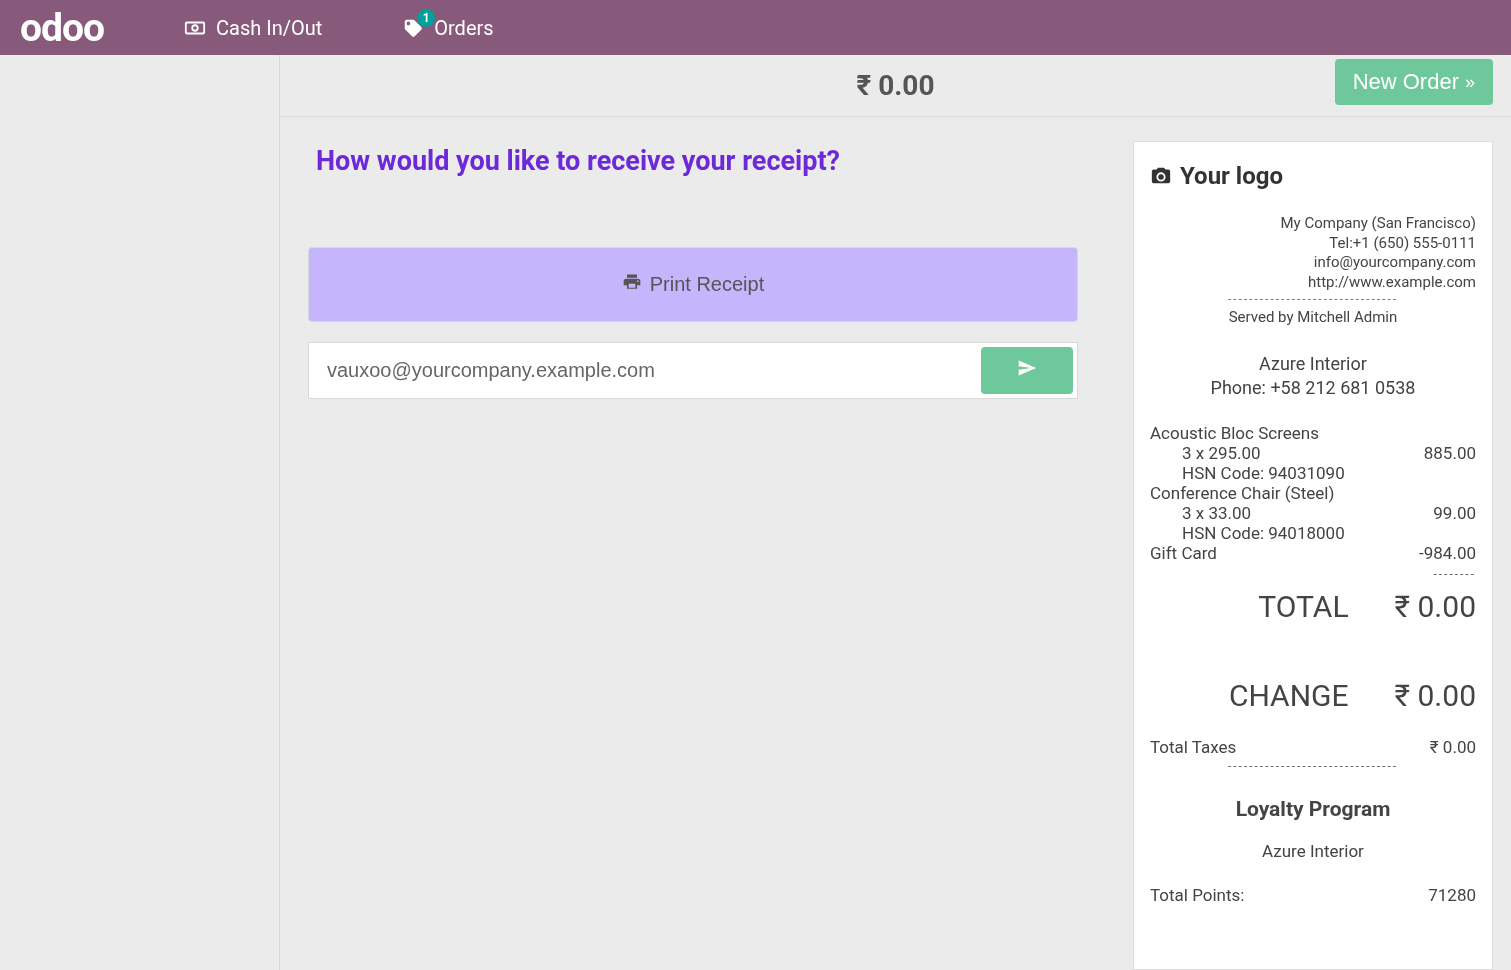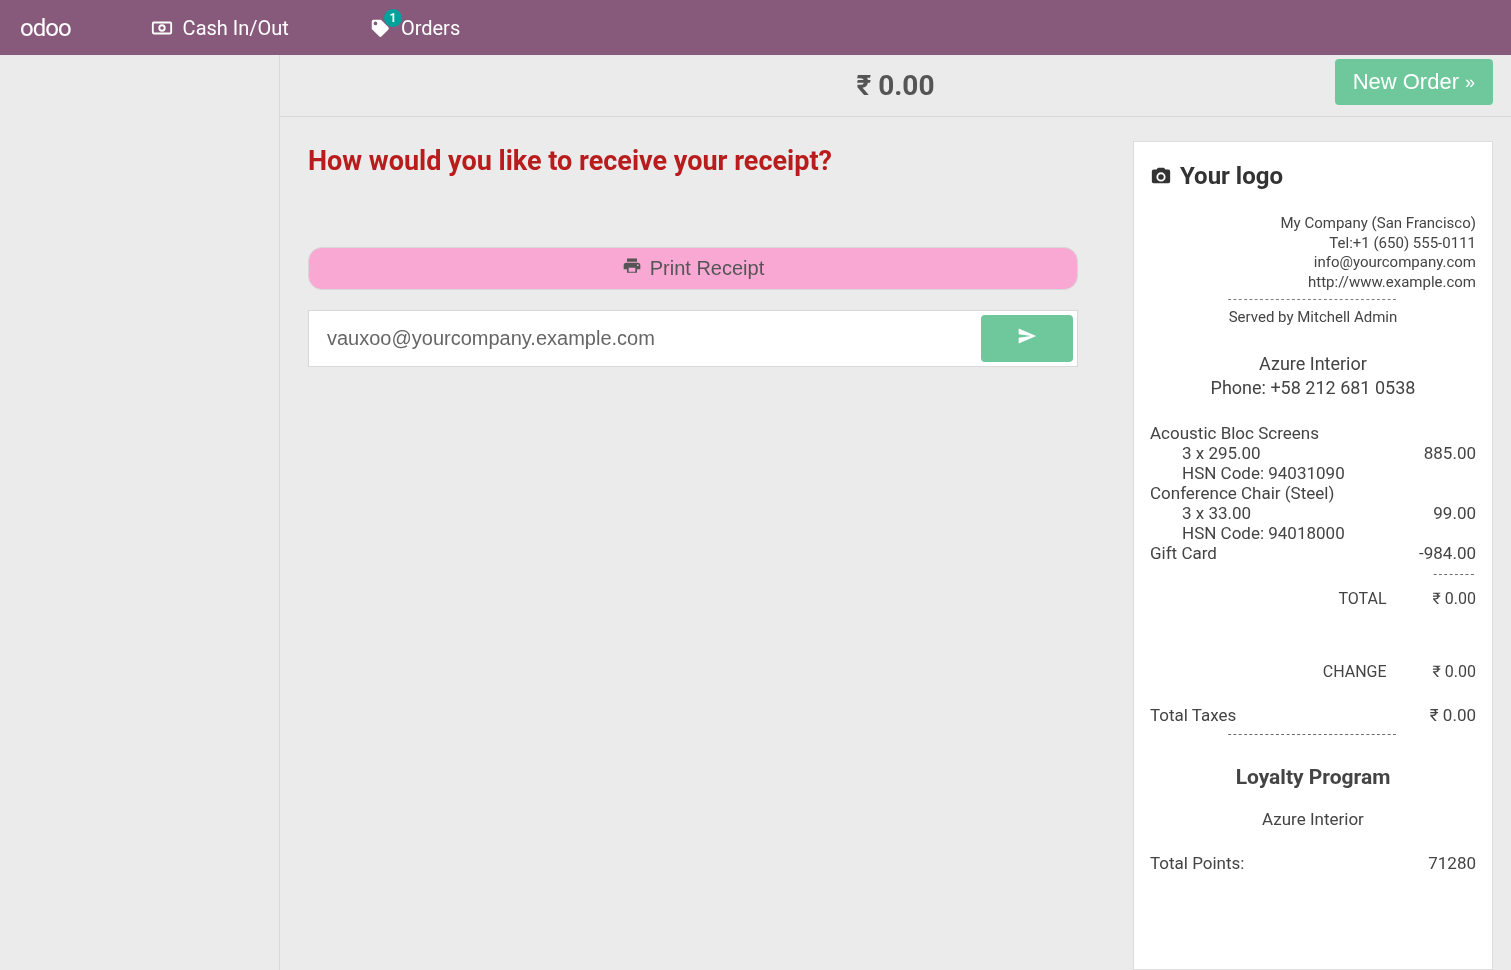--- a/index.html
+++ b/index.html
@@ -14,22 +14,22 @@
 
 .topbar {
   background: #875a7b;
   height: 55px;
   display: flex;
   align-items: center;
   padding: 0 20px;
 }
 .logo {
   color: #fff;
-  font-size: 24px;
-  font-weight: 400;
+  font-size: 39px;
+  font-weight: 700;
   letter-spacing: -1px;
   margin-right: 80px;
 }
 .nav-item {
   color: #fff;
   font-size: 20px;
   display: flex;
   align-items: center;
   margin-right: 80px;
   cursor: pointer;
@@ -105,29 +105,30 @@
   flex: 1;
   overflow: hidden;
 }
 .receipt-actions {
   flex: 1;
   padding: 28px 55px 0 28px;
 }
 .question {
   font-size: 27px;
   font-weight: 700;
-  color: #b91c1c;
+  color: #6d28d9;
   margin-bottom: 70px;
+  margin-left: 8px;
 }
 .print-btn {
   width: 100%;
-  background: #f9a8d4;
+  background: #c4b5fd;
   border: 1px solid #d8d8d8;
-  border-radius: 14px;
-  padding: 8px;
+  border-radius: 4px;
+  padding: 24px;
   font-size: 20px;
   color: #555;
   cursor: pointer;
   display: flex;
   align-items: center;
   justify-content: center;
 }
 .print-btn .picon { margin-right: 8px; }
 .email-row {
   display: flex;
@@ -213,21 +214,21 @@
 .small-dashes {
   text-align: right;
   letter-spacing: 2px;
   color: #666;
   font-size: 12px;
 }
 .total-row, .change-row {
   display: flex;
   justify-content: flex-end;
   align-items: baseline;
-  font-size: 16px;
+  font-size: 30px;
   font-weight: 400;
   margin-top: 8px;
 }
 .total-row .lbl, .change-row .lbl { margin-right: 46px; }
 .change-row { margin-top: 54px; }
 .tax-row {
   display: flex;
   justify-content: space-between;
   font-size: 17px;
   margin-top: 24px;

